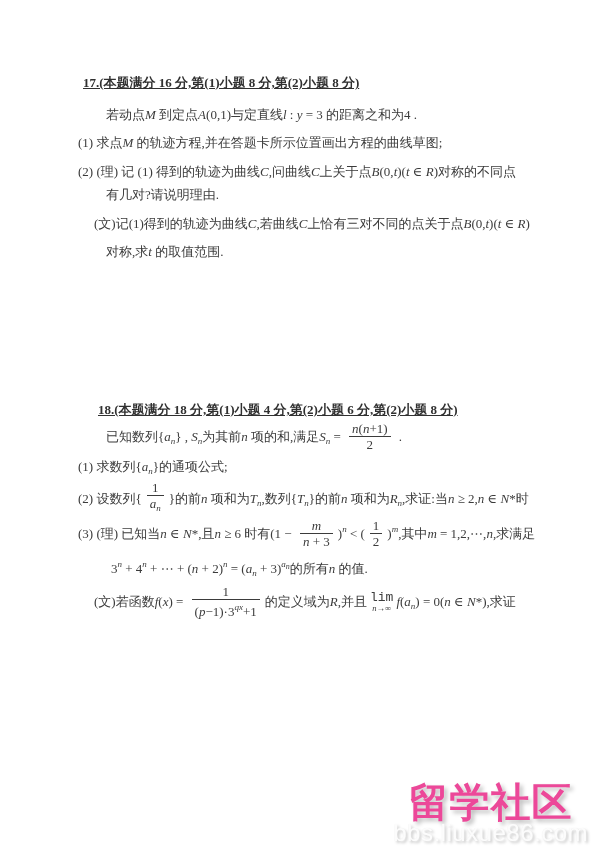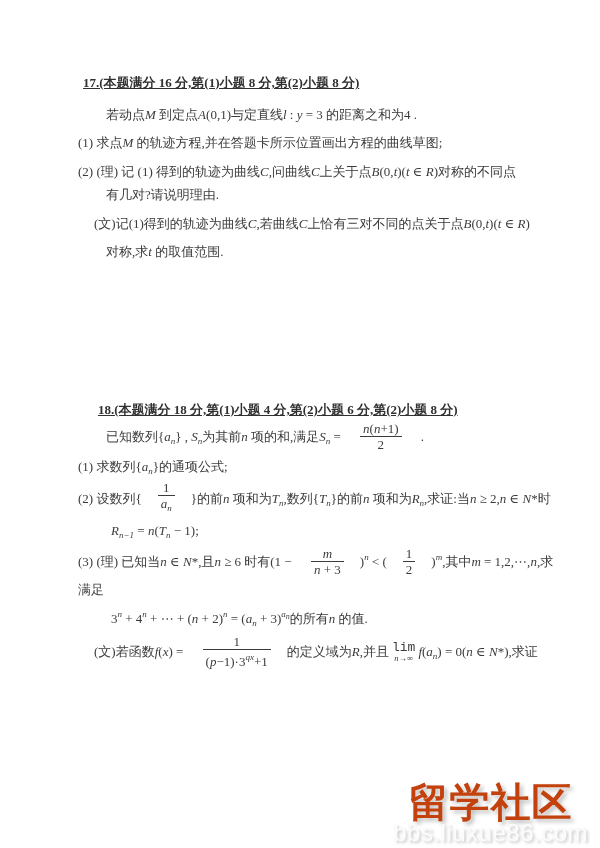--- a/index.html
+++ b/index.html
@@ -22,40 +22,40 @@
   .cjk { }
   .rm  { font-family: "Liberation Serif", "DejaVu Serif", serif; }
   .it  { font-family: "Liberation Serif", "DejaVu Serif", serif; font-style: italic; }
   .sb  { font-style: italic; font-size: 9px; vertical-align: -3px; }
   .su  { font-style: italic; font-size: 9px; vertical-align: 6px; }
   .sus { font-style: italic; font-size: 8px; vertical-align: -2px; }
   .frac {
     display: inline-block;
     vertical-align: middle;
     text-align: center;
-    margin: 0 16px;
+    margin: 0 5px;
     position: relative;
     top: -2px;
   }
   .fnum { display: block; line-height: 15px; padding: 0 3px; border-bottom: 1px solid #3b3b3b; }
   .fden { display: block; line-height: 15px; padding: 0 3px; }
   .lim  { display: inline-block; vertical-align: middle; text-align: center; margin: 0 3px; position: relative; top: -1px; }
   .limt { display: block; line-height: 12px; font-family: Liberation Mono, monospace; }
   .limu { display: block; line-height: 8px; font-size: 8.5px; font-style: italic; }
   .watermark {
     position: absolute;
     right: 12px; bottom: 5px;
     text-align: center;
     font-family: "Liberation Sans", "DejaVu Sans", sans-serif;
   }
   .wm-title {
     font-size: 40px;
     font-weight: bold;
     line-height: 40px;
-    color: #c2410c;
+    color: #ec4899;
     text-shadow: 0 0 1px #ececec, 3px 3px 4px #bfbfbf;
     letter-spacing: 1px;
   }
   .wm-url {
     font-size: 24px;
     line-height: 21px;
     color: #fcfcfc;
     text-shadow: 0 0 1px #ececec, 2px 2px 3px #c6c6c6;
     letter-spacing: 0.5px;
   }
@@ -68,21 +68,20 @@
     <div class="line" style="margin-top: 10px; margin-left: 28px;"><span class="cjk">若动点</span><span class="it">M</span><span class="cjk"> 到定点</span><span class="it">A</span><span class="rm">(0,1)</span><span class="cjk">与定直线</span><span class="it">l</span><span class="rm"> : </span><span class="it">y</span><span class="rm"> = 3 </span><span class="cjk">的距离之和为</span><span class="rm">4</span><span class="cjk"> .</span></div>
     <div class="line" style="margin-top: 6px; margin-left: 0px;"><span class="cjk">(1) 求点</span><span class="it">M</span><span class="cjk"> 的轨迹方程,并在答题卡所示位置画出方程的曲线草图;</span></div>
     <div class="line" style="margin-top: 7px; margin-left: 0px;"><span class="cjk">(2) (理) 记 (1) 得到的轨迹为曲线</span><span class="it">C</span><span class="cjk">,问曲线</span><span class="it">C</span><span class="cjk">上关于点</span><span class="it">B</span><span class="rm">(0,</span><span class="it">t</span><span class="rm">)(</span><span class="it">t</span><span class="rm"> ∈ </span><span class="it">R</span><span class="rm">)</span><span class="cjk">对称的不同点</span></div>
     <div class="line" style="margin-top: 1px; margin-left: 28px;"><span class="cjk">有几对?请说明理由.</span></div>
     <div class="line" style="margin-top: 7px; margin-left: 16px;"><span class="cjk">(文)记(1)得到的轨迹为曲线</span><span class="it">C</span><span class="cjk">,若曲线</span><span class="it">C</span><span class="cjk">上恰有三对不同的点关于点</span><span class="it">B</span><span class="rm">(0,</span><span class="it">t</span><span class="rm">)(</span><span class="it">t</span><span class="rm"> ∈ </span><span class="it">R</span><span class="rm">)</span></div>
     <div class="line" style="margin-top: 6px; margin-left: 28px;"><span class="cjk">对称,求</span><span class="it">t</span><span class="cjk"> 的取值范围.</span></div>
     <div class="line bold" style="margin-top: 136px; margin-left: 20px;"><span class="cjk">18.(本题满分 18 分,第(1)小题 4 分,第(2)小题 6 分,第(2)小题 8 分)</span></div>
     <div class="line" style="margin-top: 2px; margin-left: 28px;"><span class="cjk">已知数列</span><span class="rm">{</span><span class="it">a</span><span class="sb">n</span><span class="rm">} , </span><span class="it">S</span><span class="sb">n</span><span class="cjk">为其前</span><span class="it">n</span><span class="cjk"> 项的和,满足</span><span class="it">S</span><span class="sb">n</span><span class="rm"> = </span><span class="frac"><span class="fnum"><span class="it">n</span><span class="rm">(</span><span class="it">n</span><span class="rm">+1)</span></span><span class="fden"><span class="rm">2</span></span></span><span class="cjk"> .</span></div>
     <div class="line" style="margin-top: 2px; margin-left: 0px;"><span class="cjk">(1) 求数列</span><span class="rm">{</span><span class="it">a</span><span class="sb">n</span><span class="rm">}</span><span class="cjk">的通项公式;</span></div>
     <div class="line" style="margin-top: 0px; margin-left: 0px;"><span class="cjk">(2) 设数列</span><span class="rm">{</span><span class="frac"><span class="fnum"><span class="rm">1</span></span><span class="fden"><span class="it">a</span><span class="sb">n</span></span></span><span class="rm">}</span><span class="cjk">的前</span><span class="it">n</span><span class="cjk"> 项和为</span><span class="it">T</span><span class="sb">n</span><span class="cjk">,数列</span><span class="rm">{</span><span class="it">T</span><span class="sb">n</span><span class="rm">}</span><span class="cjk">的前</span><span class="it">n</span><span class="cjk"> 项和为</span><span class="it">R</span><span class="sb">n</span><span class="cjk">,求证:当</span><span class="it">n</span><span class="rm"> ≥ 2,</span><span class="it">n</span><span class="rm"> ∈ </span><span class="it">N</span><span class="rm">*</span><span class="cjk">时</span></div>
-    <div class="line" style="margin-top: 2px; margin-left: 33px;"><span class="it">R</span><span class="sb">n−1</span><span class="rm"> = </span><span class="it">n</span><span class="rm">(</span><span class="it">T</span><span class="sb">n</span><span class="rm"> − 1)</span><span class="cjk">;</span></div>
     <div class="line" style="margin-top: 0px; margin-left: 0px;"><span class="cjk">(3) (理) 已知当</span><span class="it">n</span><span class="rm"> ∈ </span><span class="it">N</span><span class="rm">*</span><span class="cjk">,且</span><span class="it">n</span><span class="rm"> ≥ 6 </span><span class="cjk">时有</span><span class="rm">(1 − </span><span class="frac"><span class="fnum"><span class="it">m</span></span><span class="fden"><span class="it">n</span><span class="rm"> + 3</span></span></span><span class="rm">)</span><span class="su">n</span><span class="rm"> &lt; (</span><span class="frac"><span class="fnum"><span class="rm">1</span></span><span class="fden"><span class="rm">2</span></span></span><span class="rm">)</span><span class="su">m</span><span class="cjk">,其中</span><span class="it">m</span><span class="rm"> = 1,2,⋯,</span><span class="it">n</span><span class="cjk">,求满足</span></div>
     <div class="line" style="margin-top: 2px; margin-left: 33px;"><span class="rm">3</span><span class="su">n</span><span class="rm"> + 4</span><span class="su">n</span><span class="rm"> + ⋯ + (</span><span class="it">n</span><span class="rm"> + 2)</span><span class="su">n</span><span class="rm"> = (</span><span class="it">a</span><span class="sb">n</span><span class="rm"> + 3)</span><span class="su">a<span class="sus">n</span></span><span class="cjk">的所有</span><span class="it">n</span><span class="cjk"> 的值.</span></div>
     <div class="line" style="margin-top: 2px; margin-left: 16px;"><span class="cjk">(文)若函数</span><span class="it">f</span><span class="rm">(</span><span class="it">x</span><span class="rm">) = </span><span class="frac"><span class="fnum"><span class="rm">1</span></span><span class="fden"><span class="rm">(</span><span class="it">p</span><span class="rm">−1)·3</span><span class="su">qx</span><span class="rm">+1</span></span></span><span class="cjk">的定义域为</span><span class="it">R</span><span class="cjk">,并且</span><span class="lim"><span class="limt">lim</span><span class="limu">n→∞</span></span><span class="it">f</span><span class="rm">(</span><span class="it">a</span><span class="sb">n</span><span class="rm">) = 0(</span><span class="it">n</span><span class="rm"> ∈ </span><span class="it">N</span><span class="rm">*)</span><span class="cjk">,求证</span></div>
   </div>
 
 <div class="watermark">
   <div class="wm-title">留学社区</div>
   <div class="wm-url">bbs.liuxue86.com</div>
 </div>
 

